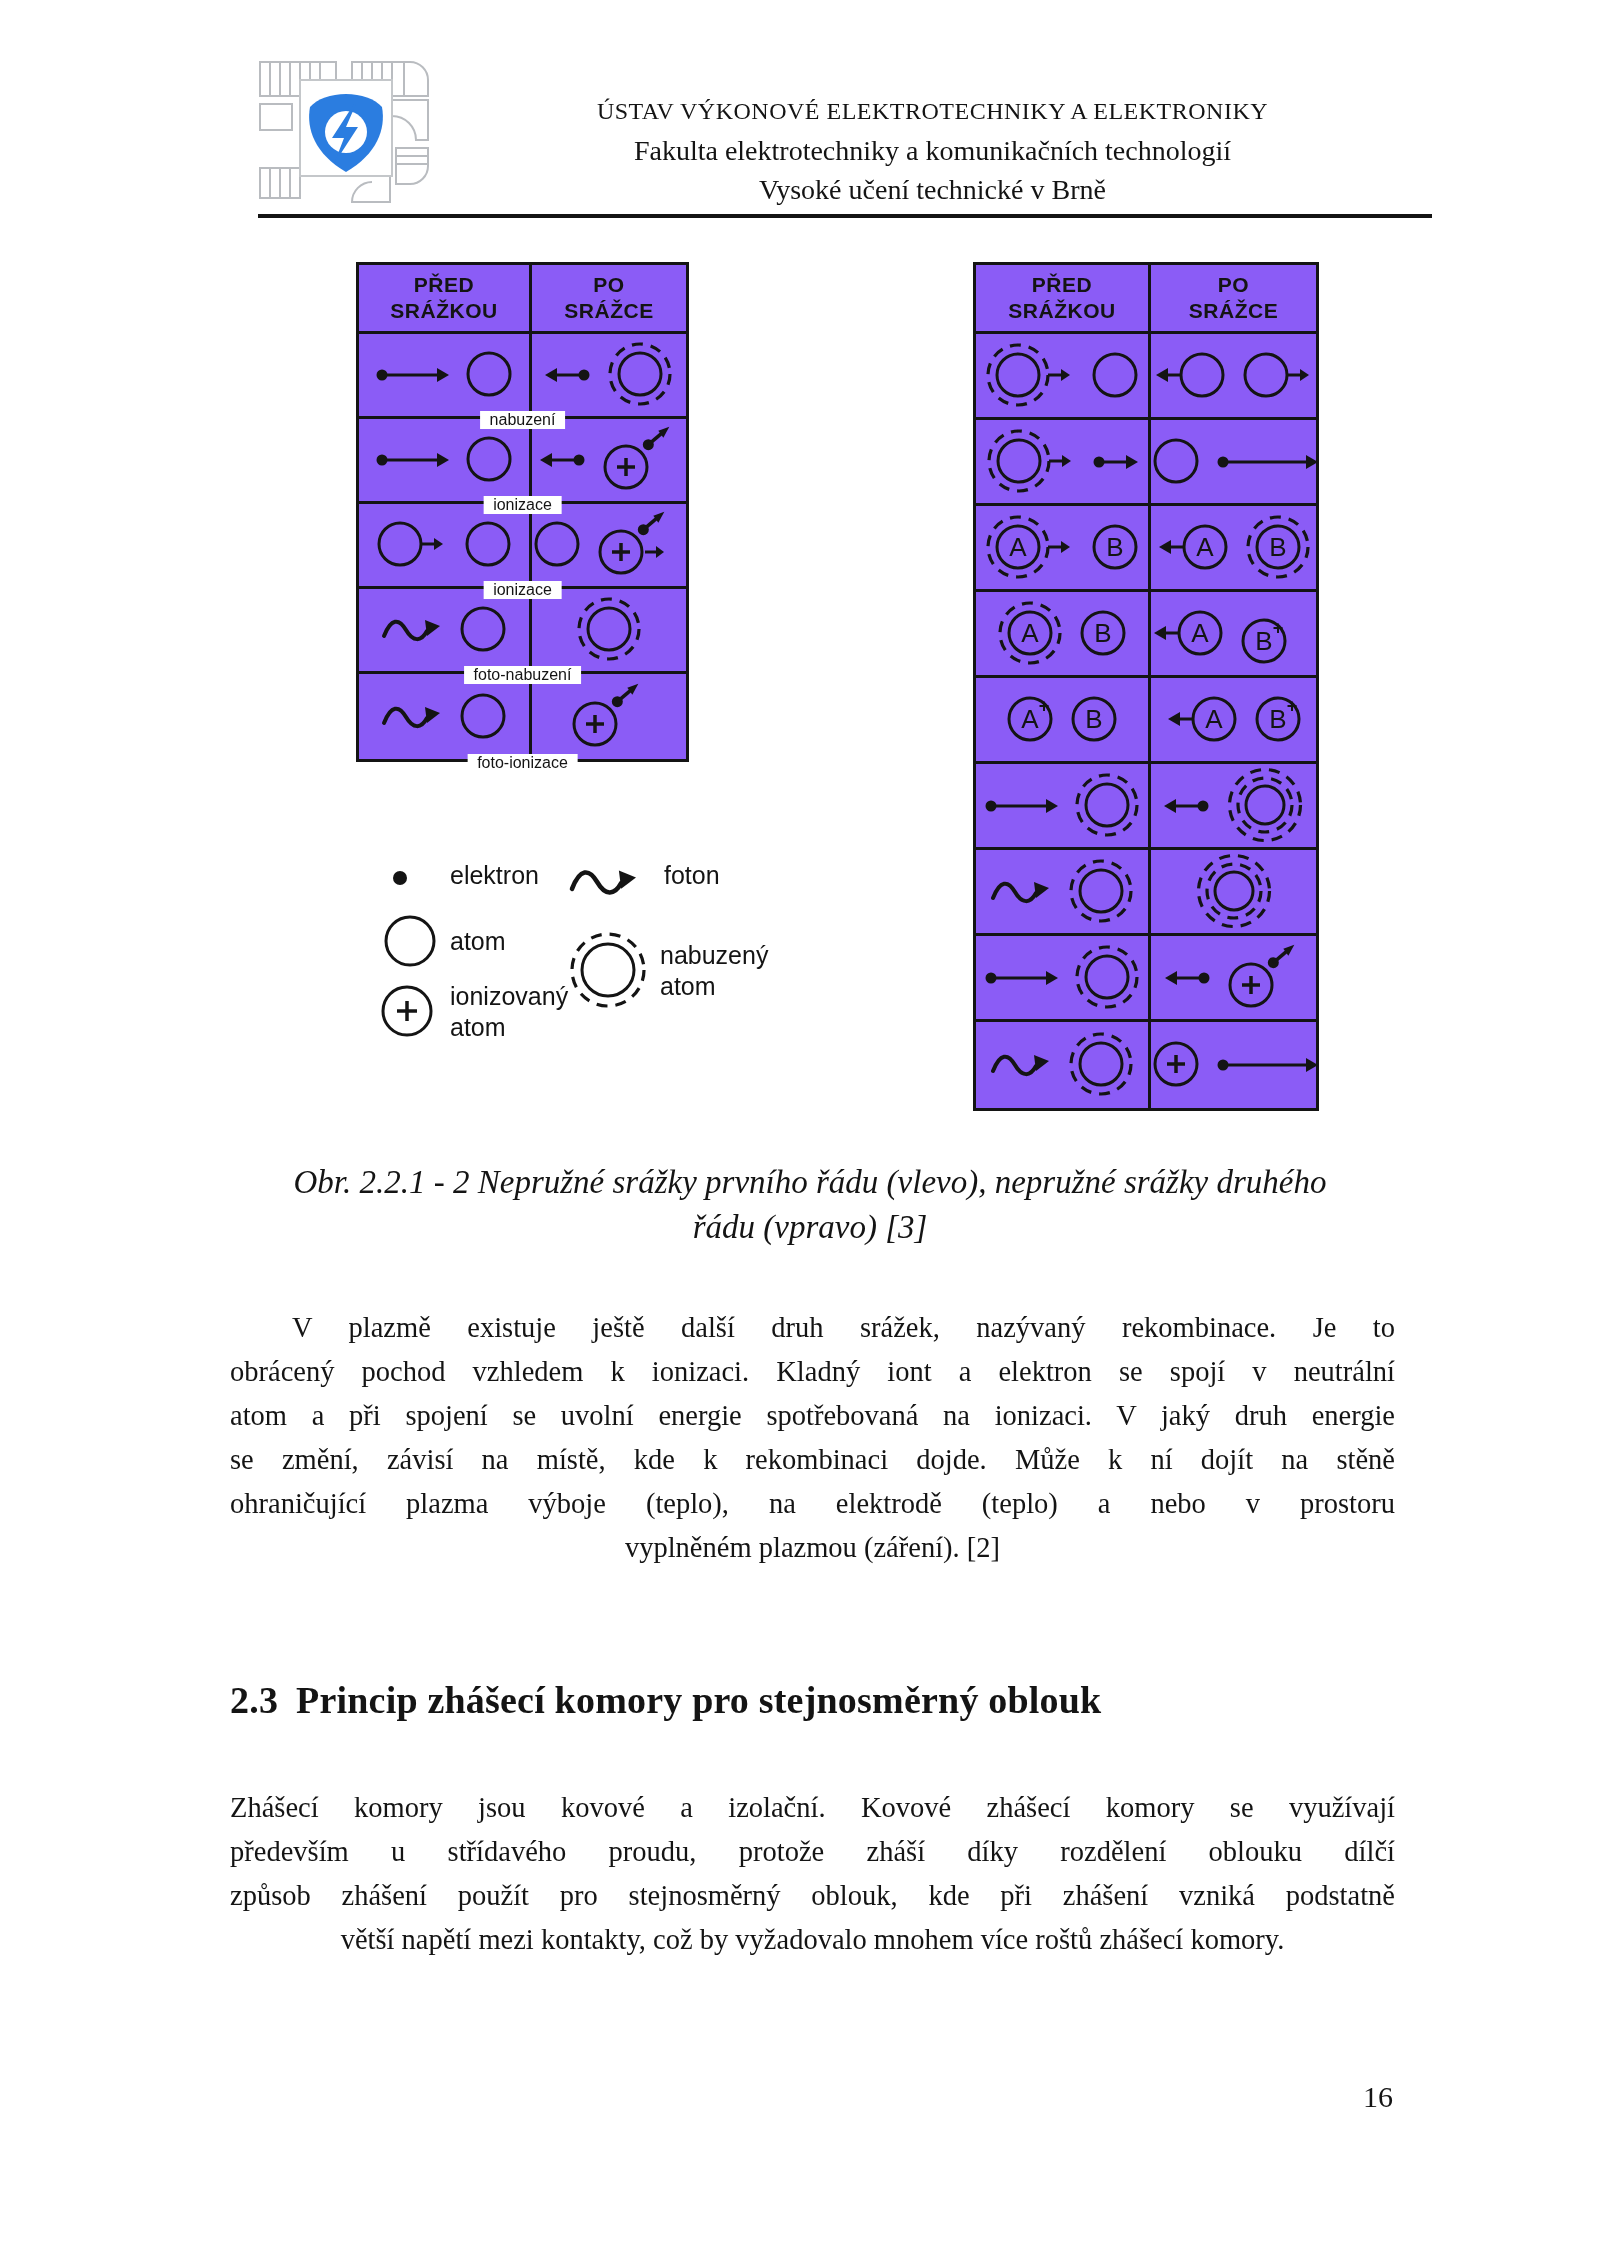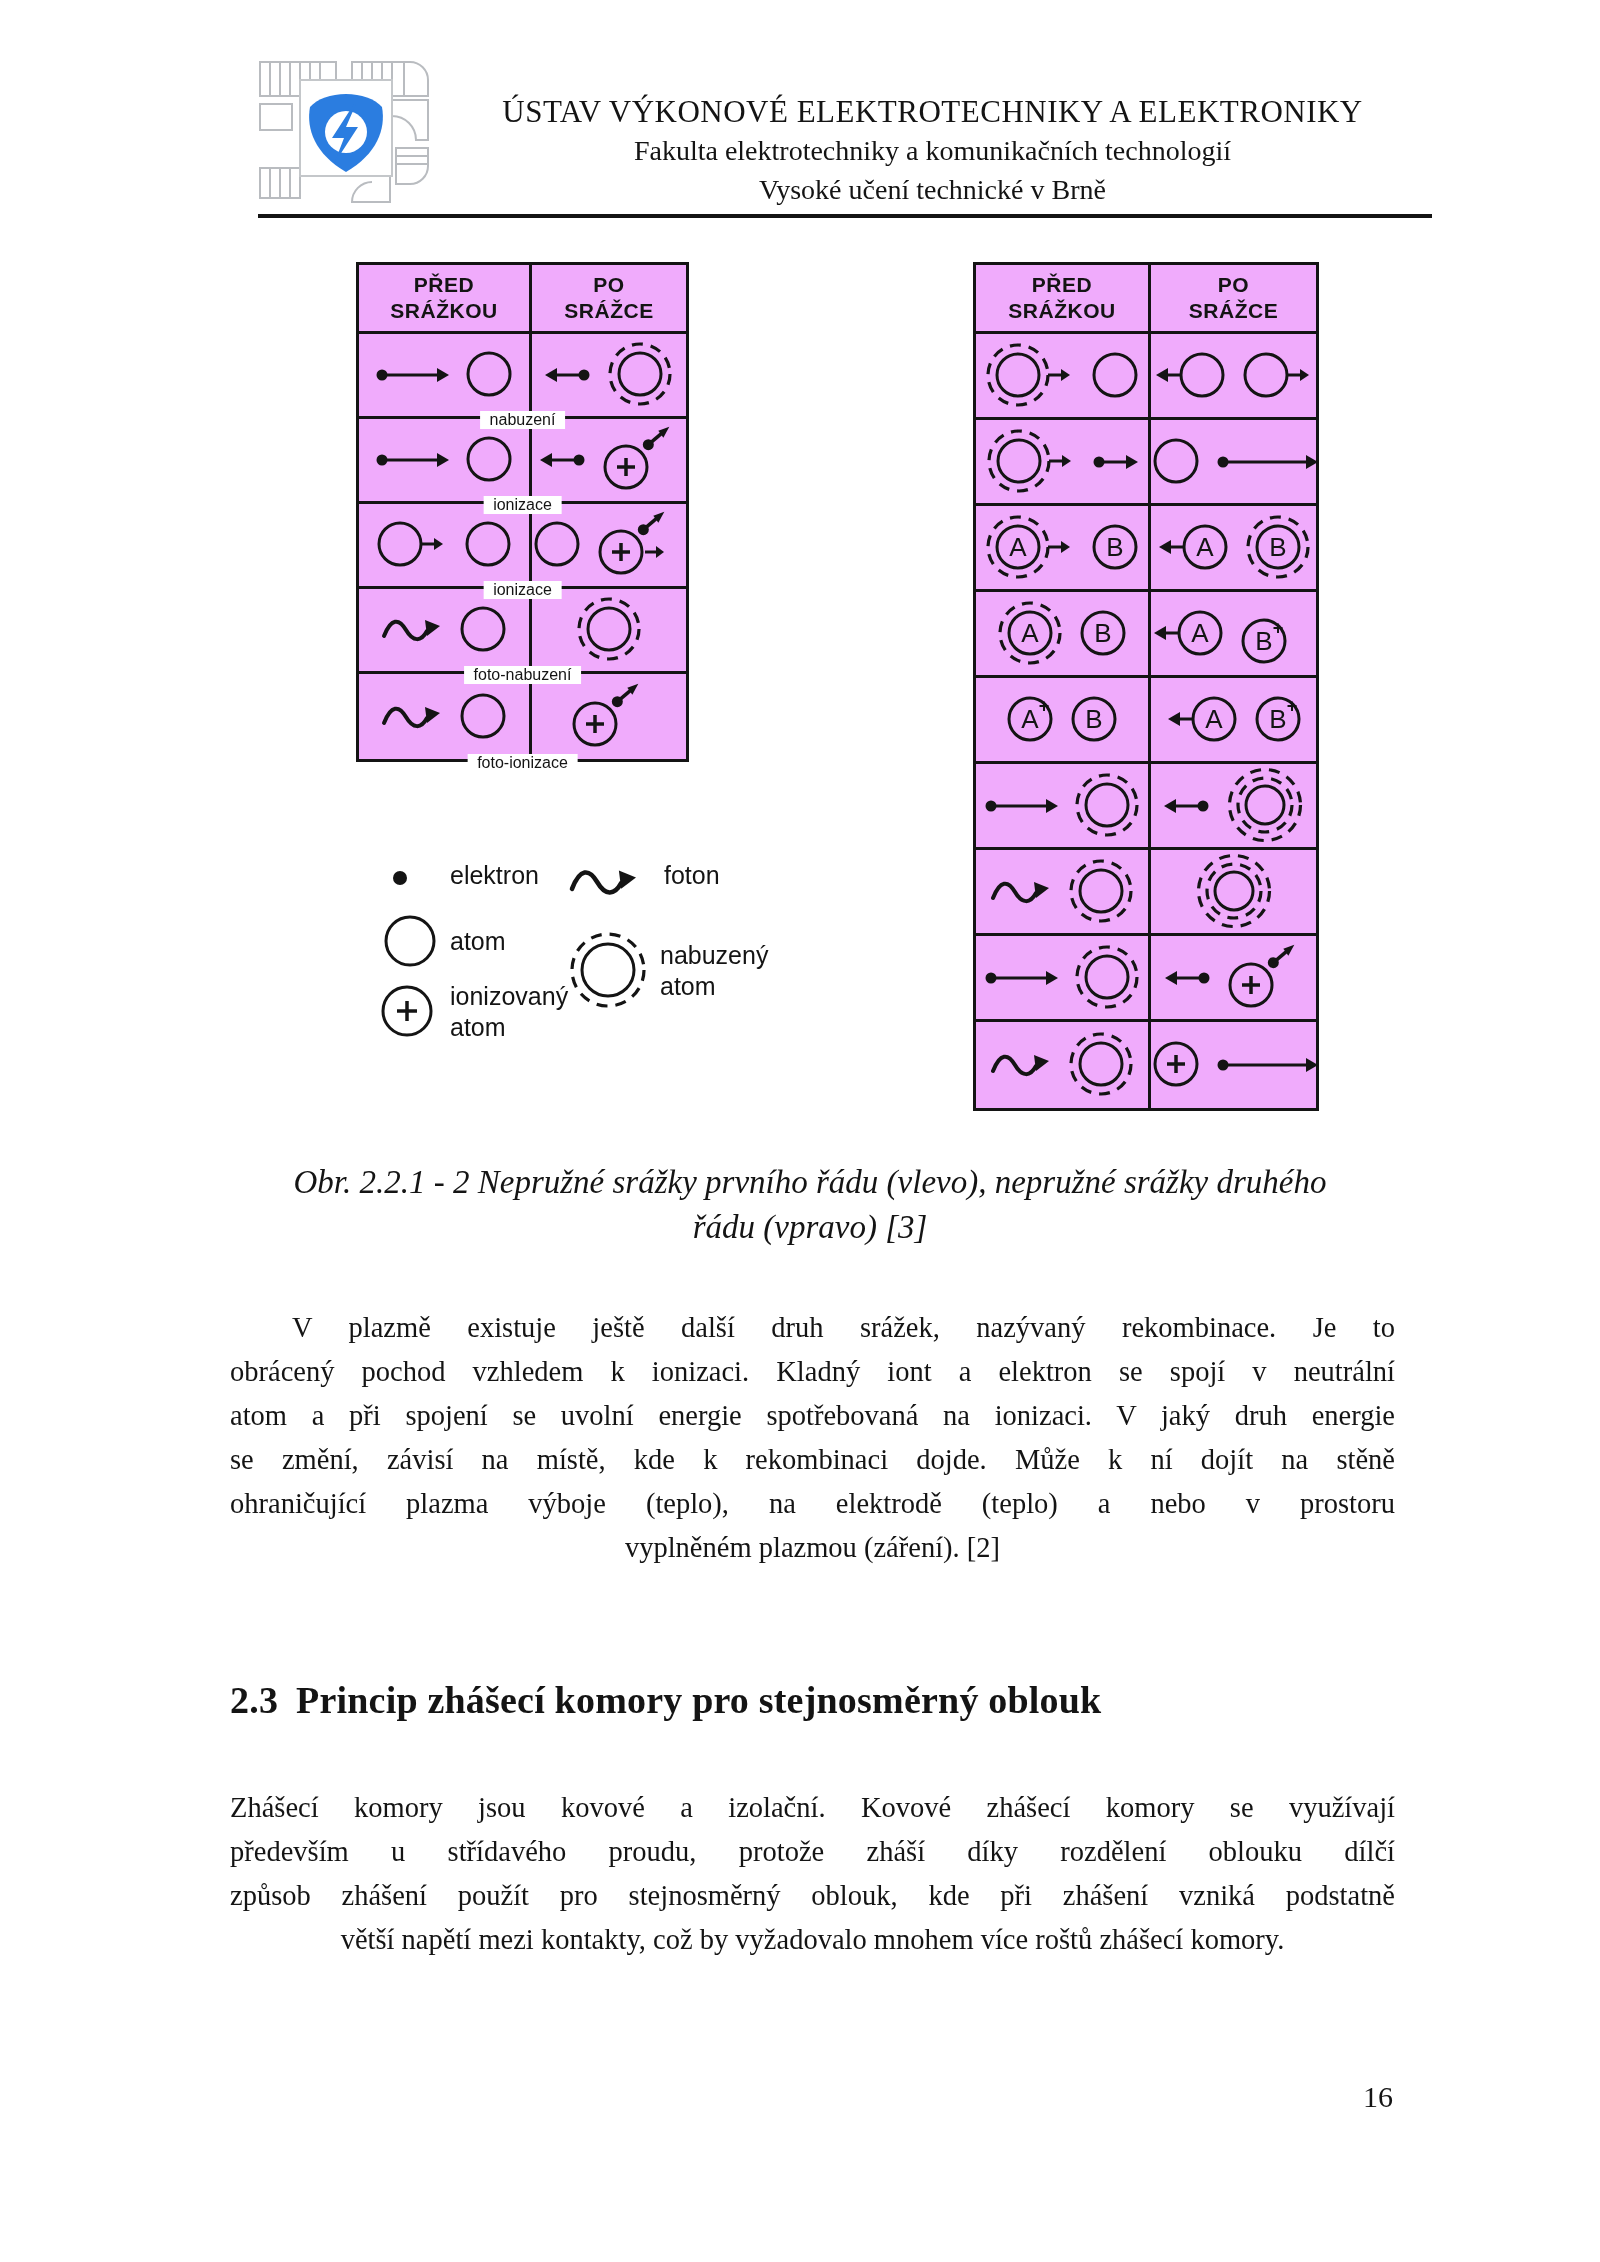--- a/index.html
+++ b/index.html
@@ -1,27 +1,27 @@
 <!DOCTYPE html>
 <html><head>
 <meta charset="utf-8">
 <style>
   html,body{margin:0;padding:0;background:#fff;}
   .page{position:relative;width:1600px;height:2262px;background:#ffffff;overflow:hidden;
         font-family:"Liberation Serif", serif;color:#141414;}
 
   
   .hdr-text{position:absolute;left:430px;top:92px;width:1005px;text-align:center;line-height:39px;}
-  .hdr-l1{font-size:31px;letter-spacing:.5px;}
+  .hdr-l1{font-size:24px;letter-spacing:.5px;}
   .hdr-l2,.hdr-l3{font-size:28px;}
   .hdr-rule{position:absolute;left:258px;top:214px;width:1174px;height:4px;background:#141414;}
   .logo{position:absolute;left:256px;top:56px;}
 
   
-  .ptable{position:absolute;border:3px solid #141414;background:#f0abfc;box-sizing:border-box;}
+  .ptable{position:absolute;border:3px solid #141414;background:#8b5cf6;box-sizing:border-box;}
   .ptable-left{left:356px;top:262px;width:333px;}
   .ptable-right{left:973px;top:262px;width:346px;}
   .phead{display:flex;height:66px;border-bottom:3px solid #141414;}
   .pcolhead{flex:1;display:flex;align-items:center;justify-content:center;text-align:center;
             font-family:"Liberation Sans", sans-serif;font-weight:bold;font-size:21px;
             line-height:1.25;letter-spacing:.5px;white-space:pre-line;}
   .prow{display:flex;position:relative;border-bottom:3px solid #141414;box-sizing:border-box;}
   .prow.last{border-bottom:none;}
   .pcell{flex:1;display:flex;align-items:center;justify-content:center;gap:14px;}
   .cleft{border-right:3px solid #141414;}

